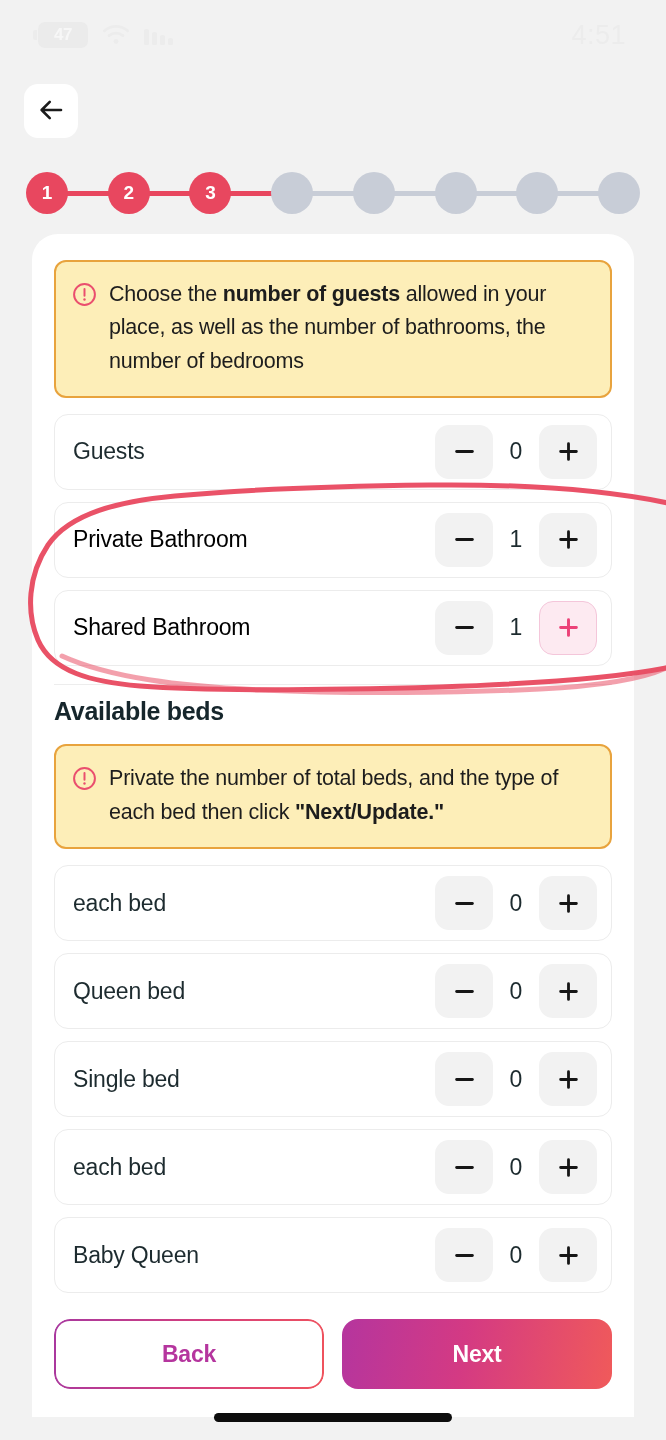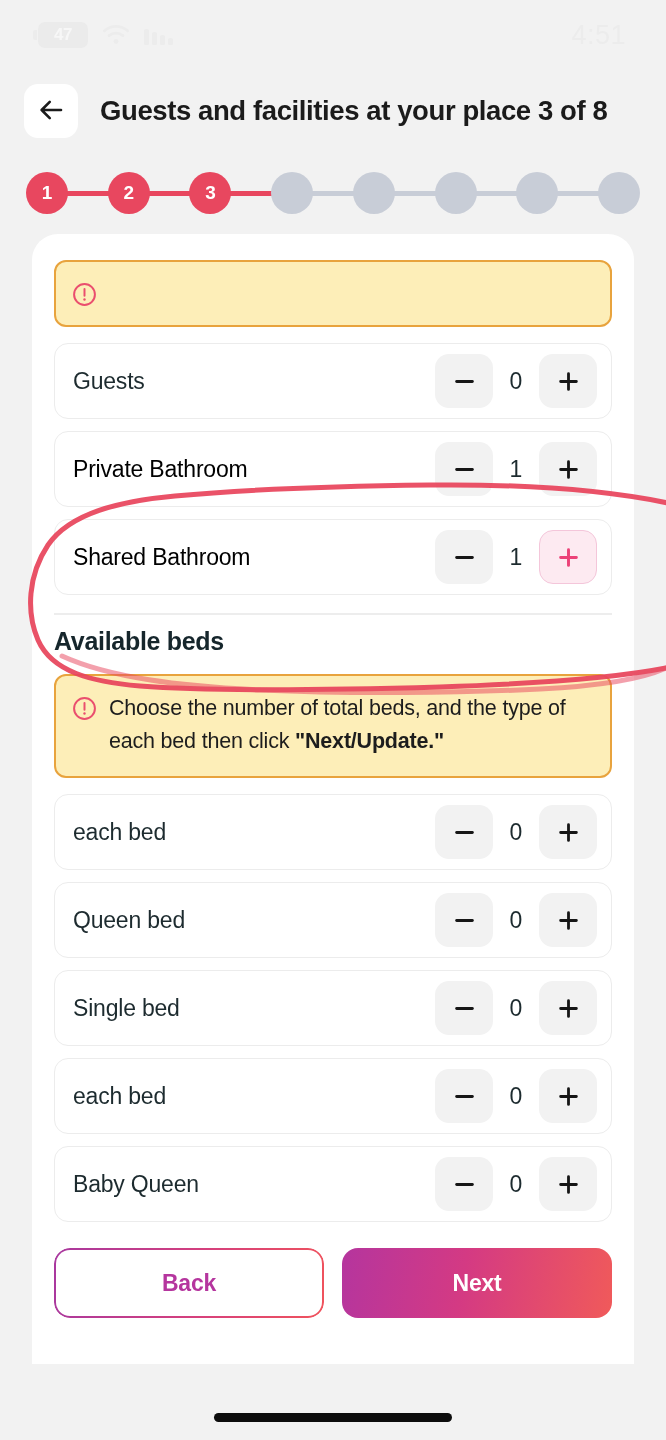--- a/index.html
+++ b/index.html
@@ -289,21 +289,20 @@
 </div>
 
 <div class="header">
   <button class="back-btn">
     <span>
       <svg viewBox="0 0 24 24" fill="none">
         <path d="M20 12H4.5M4.5 12l6.5-6.5M4.5 12l6.5 6.5" stroke="#1b1b1b" stroke-width="2.1" stroke-linecap="round" stroke-linejoin="round"></path>
       </svg>
     </span>
   </button>
-  <div class="page-title">Guests and facilities at your place 3 of 8</div>
 </div>
 
 <div class="stepper">
   <div class="step-dot active">1</div>
   <div class="step-line active"></div>
   <div class="step-dot active">2</div>
   <div class="step-line active"></div>
   <div class="step-dot active">3</div>
   <div class="step-line active"></div>
   <div class="step-dot"></div>
@@ -321,20 +320,21 @@
 
 
   <div class="alert">
     <span class="alert-icon">
       <svg viewBox="0 0 24 24" fill="none">
         <circle cx="12" cy="12" r="10" stroke="#ea4e6e" stroke-width="1.9"></circle>
         <path d="M12 6.8v6.4" stroke="#ea4e6e" stroke-width="1.9" stroke-linecap="round"></path>
         <circle cx="12" cy="16.8" r="1.15" fill="#ea4e6e"></circle>
       </svg>
     </span>
+    <div class="alert-text"><span>Choose the </span><b>number of guests</b><span> allowed in your place, as well as the number of bathrooms, the number of bedrooms</span></div>
   </div>
 
   <div class="rows">
 
     <div class="counter-row">
       <span class="counter-label">Guests</span>
       <div class="counter-controls">
         <button class="step-btn">
           <span>
             <svg viewBox="0 0 24 24" fill="none">
@@ -402,21 +402,21 @@
   <div class="section-title beds">Available beds</div>
 
   <div class="alert">
     <span class="alert-icon">
       <svg viewBox="0 0 24 24" fill="none">
         <circle cx="12" cy="12" r="10" stroke="#ea4e6e" stroke-width="1.9"></circle>
         <path d="M12 6.8v6.4" stroke="#ea4e6e" stroke-width="1.9" stroke-linecap="round"></path>
         <circle cx="12" cy="16.8" r="1.15" fill="#ea4e6e"></circle>
       </svg>
     </span>
-    <div class="alert-text"><span>Choose the number of total beds, and the type of each bed then click </span><b>"Next/Update."</b><span></span></div>
+    <div class="alert-text"><span>Private the number of total beds, and the type of each bed then click </span><b>"Next/Update."</b><span></span></div>
   </div>
 
   <div class="rows">
 
     <div class="counter-row">
       <span class="counter-label">each bed</span>
       <div class="counter-controls">
         <button class="step-btn">
           <span>
             <svg viewBox="0 0 24 24" fill="none">

